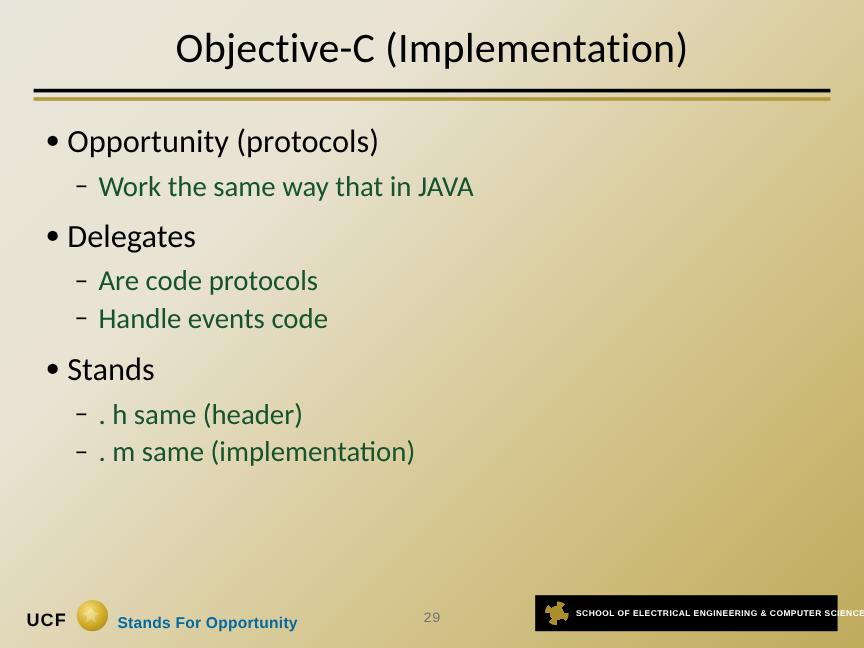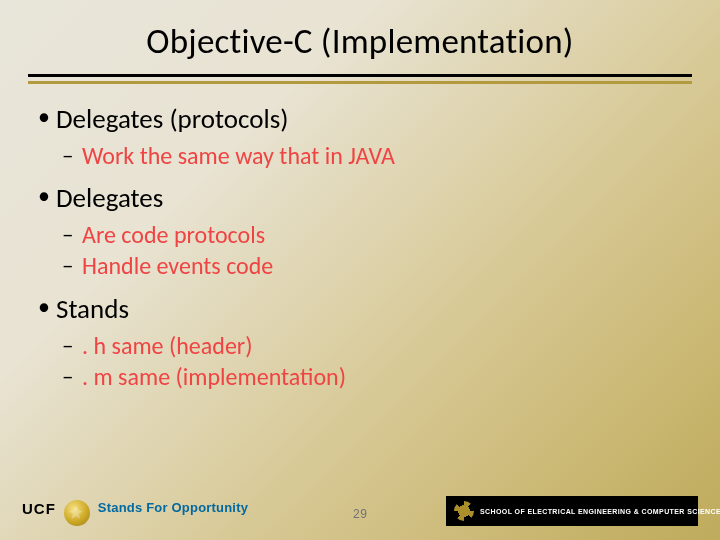--- a/index.html
+++ b/index.html
@@ -65,21 +65,21 @@
   }
   ul.lvl2 {
     list-style: none;
     padding-left: 26px;
     margin-top: 3px;
     margin-bottom: 10px;
   }
   ul.lvl2 > li {
     position: relative;
     font-size: 24px;
-    color: #ef4444;
+    color: #14532d;
     line-height: 1.32;
   }
   ul.lvl2 > li::before {
     content: "–";
     position: absolute;
     left: -20px;
     top: 0;
     font-size: 23px;
     color: #000;
   }
@@ -88,21 +88,21 @@
     bottom: 10px;
     left: 0;
     width: 720px;
     height: 42px;
   }
   .ucf-block {
     position: absolute;
     left: 22px;
     bottom: 4px;
     display: flex;
-    align-items: flex-start;
+    align-items: flex-end;
     gap: 8px;
   }
   .ucf-text {
     font-family: Arial, sans-serif;
     font-weight: 900;
     font-size: 15px;
     letter-spacing: 1px;
     color: #000;
   }
   .pegasus {
@@ -178,21 +178,21 @@
 
   <div class="rule-wrap">
     <div class="rule-black"></div>
     <div class="rule-gap"></div>
     <div class="rule-gold"></div>
   </div>
 
   <div class="content">
     <ul class="lvl1">
       <li>
-        <span>Delegates (protocols)</span>
+        <span>Opportunity (protocols)</span>
         <ul class="lvl2">
           <li>Work the same way that in JAVA</li>
         </ul>
       </li>
       <li>
         <span>Delegates</span>
         <ul class="lvl2">
           <li>Are code protocols</li>
           <li>Handle events code</li>
         </ul>

